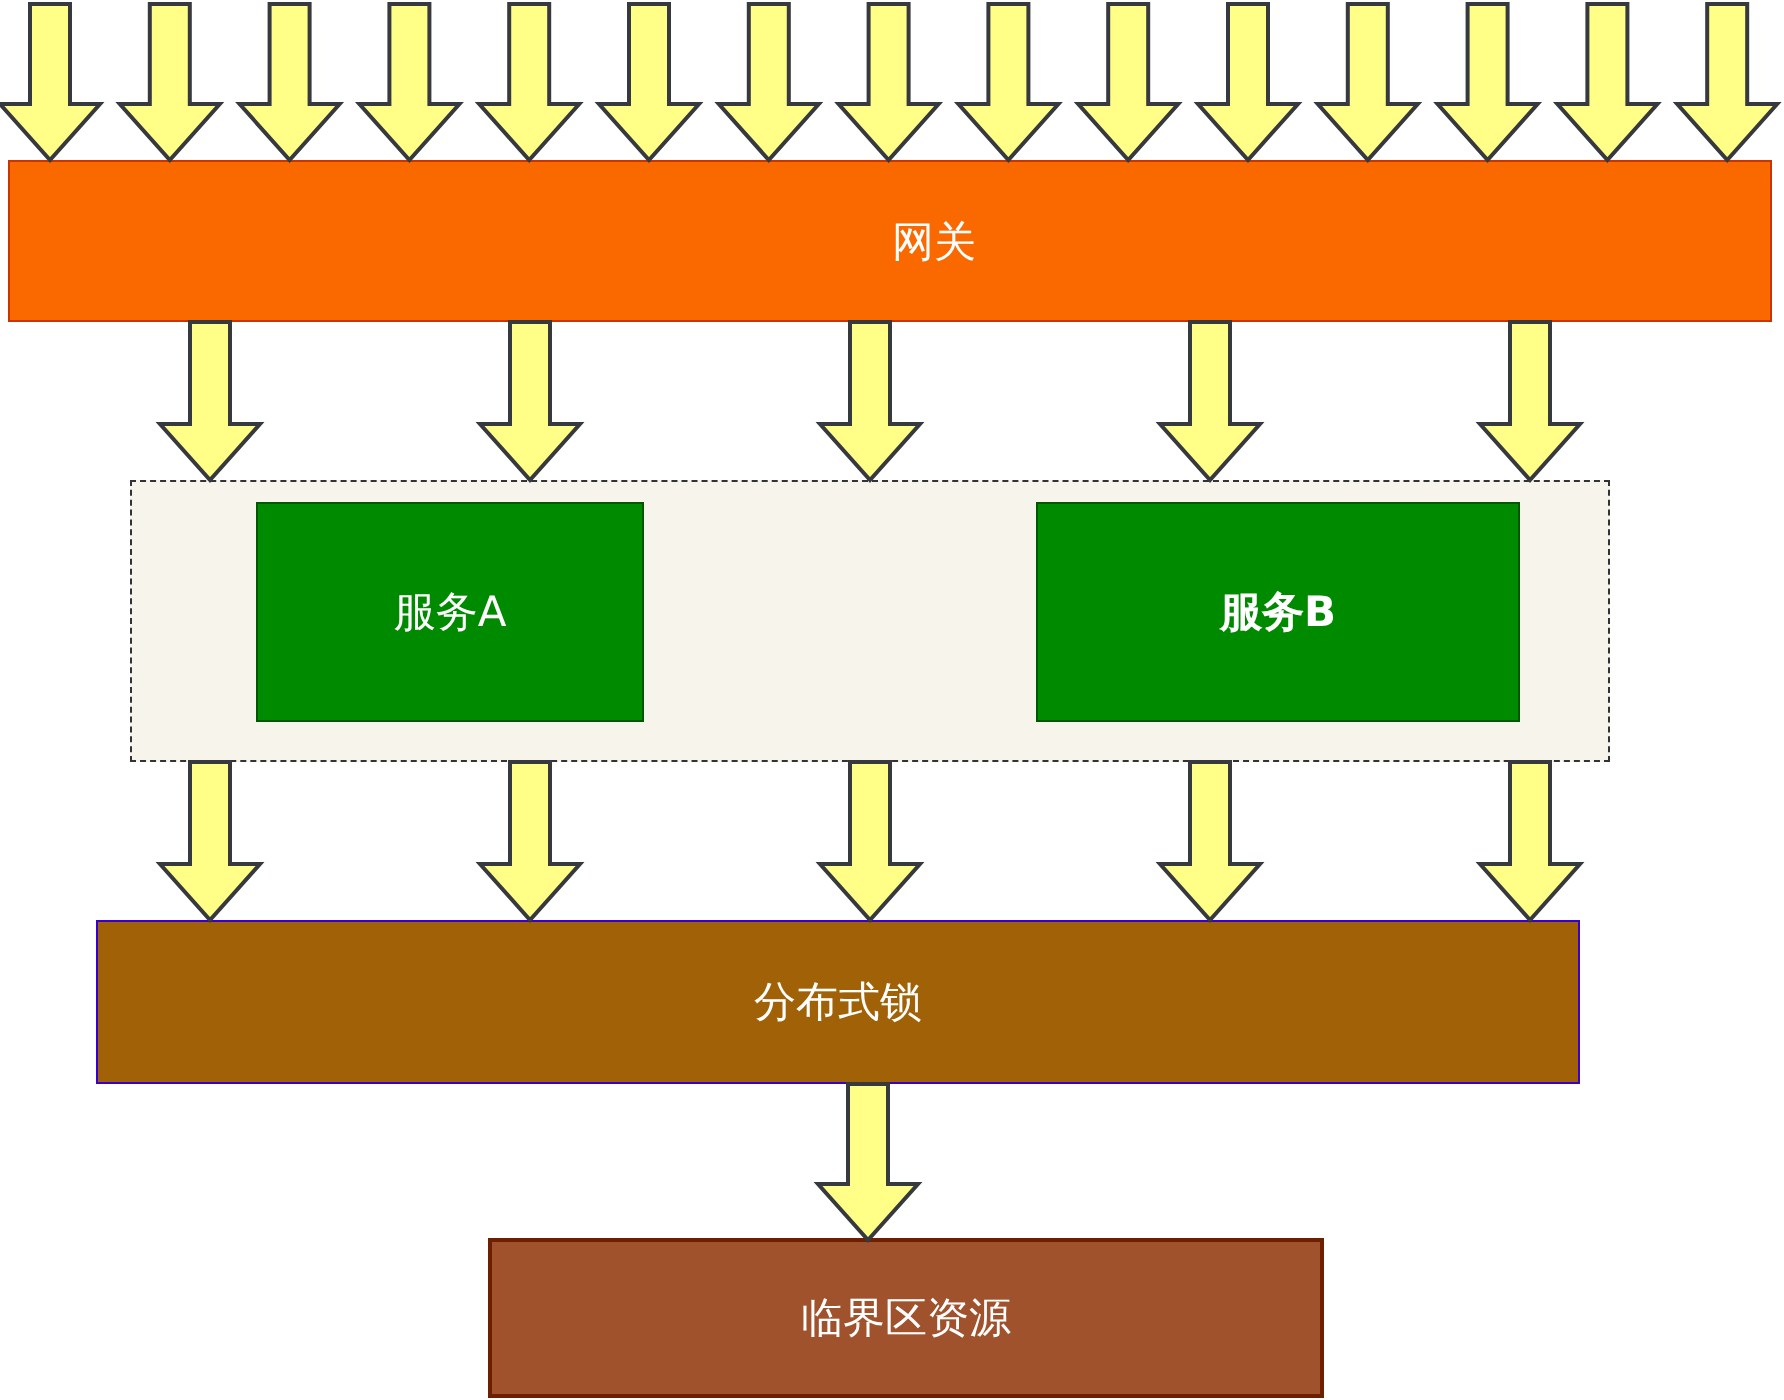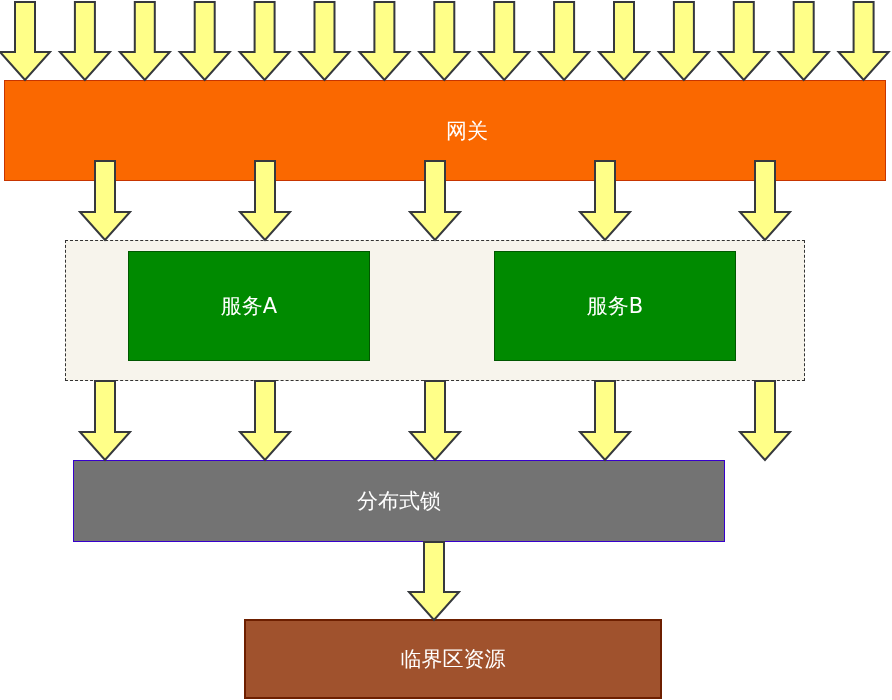--- a/index.html
+++ b/index.html
@@ -1,26 +1,26 @@
 <!DOCTYPE html>
 <html><head>
   <meta charset="utf-8">
   <style>
     html, body { margin: 0; padding: 0; background: #ffffff; }
     body { width: 892px; height: 700px; position: relative; overflow: hidden;
            font-family: "DejaVu Sans", "Liberation Sans", sans-serif; }
     #arrows { position: absolute; left: 0; top: 0; width: 892px; height: 700px; pointer-events: none; z-index: 3; }
     .box { position: absolute; box-sizing: border-box; display: flex; align-items: center; justify-content: center;
            color: #ffffff; font-size: 21px; }
-    #gateway { left: 4px; top: 80px; width: 882px; height: 101px; background: #fa6800; border: 1px solid #c73500; padding-left: 44px; }
+    #gateway { left: 4px; top: 80px; width: 882px; height: 81px; background: #fa6800; border: 1px solid #c73500; padding-left: 44px; }
     #service-group { left: 65px; top: 240px; width: 740px; height: 141px; background: #f7f4ec;
                      border: 1.5px dashed #333333; z-index: 1; }
-    #service-a { left: 128px; top: 251px; width: 242px; height: 110px; background: #008a00; border: 1.5px solid #005700; z-index: 2; }
-    #service-b { left: 494px; top: 251px; width: 242px; height: 110px; background: #008a00; border: 1.5px solid #005700; z-index: 2; }
-    #lock { left: 73px; top: 460px; width: 652px; height: 82px; background: #737373; border: 1px solid #3700cc; }
+    #service-a { left: 128px; top: 251px; width: 194px; height: 110px; background: #008a00; border: 1.5px solid #005700; z-index: 2; }
+    #service-b { left: 518px; top: 251px; width: 242px; height: 110px; background: #008a00; border: 1.5px solid #005700; z-index: 2; font-weight: bold; }
+    #lock { left: 48px; top: 460px; width: 742px; height: 82px; background: #a16207; border: 1px solid #3700cc; }
     #resource { left: 244px; top: 619px; width: 418px; height: 80px; background: #a0522d; border: 2px solid #6d1f00; }
   </style>
 </head>
 <body>
 
 <div class="box" id="gateway">
   <span>网关</span>
 </div>
 
 <div class="box" id="service-group"></div>

